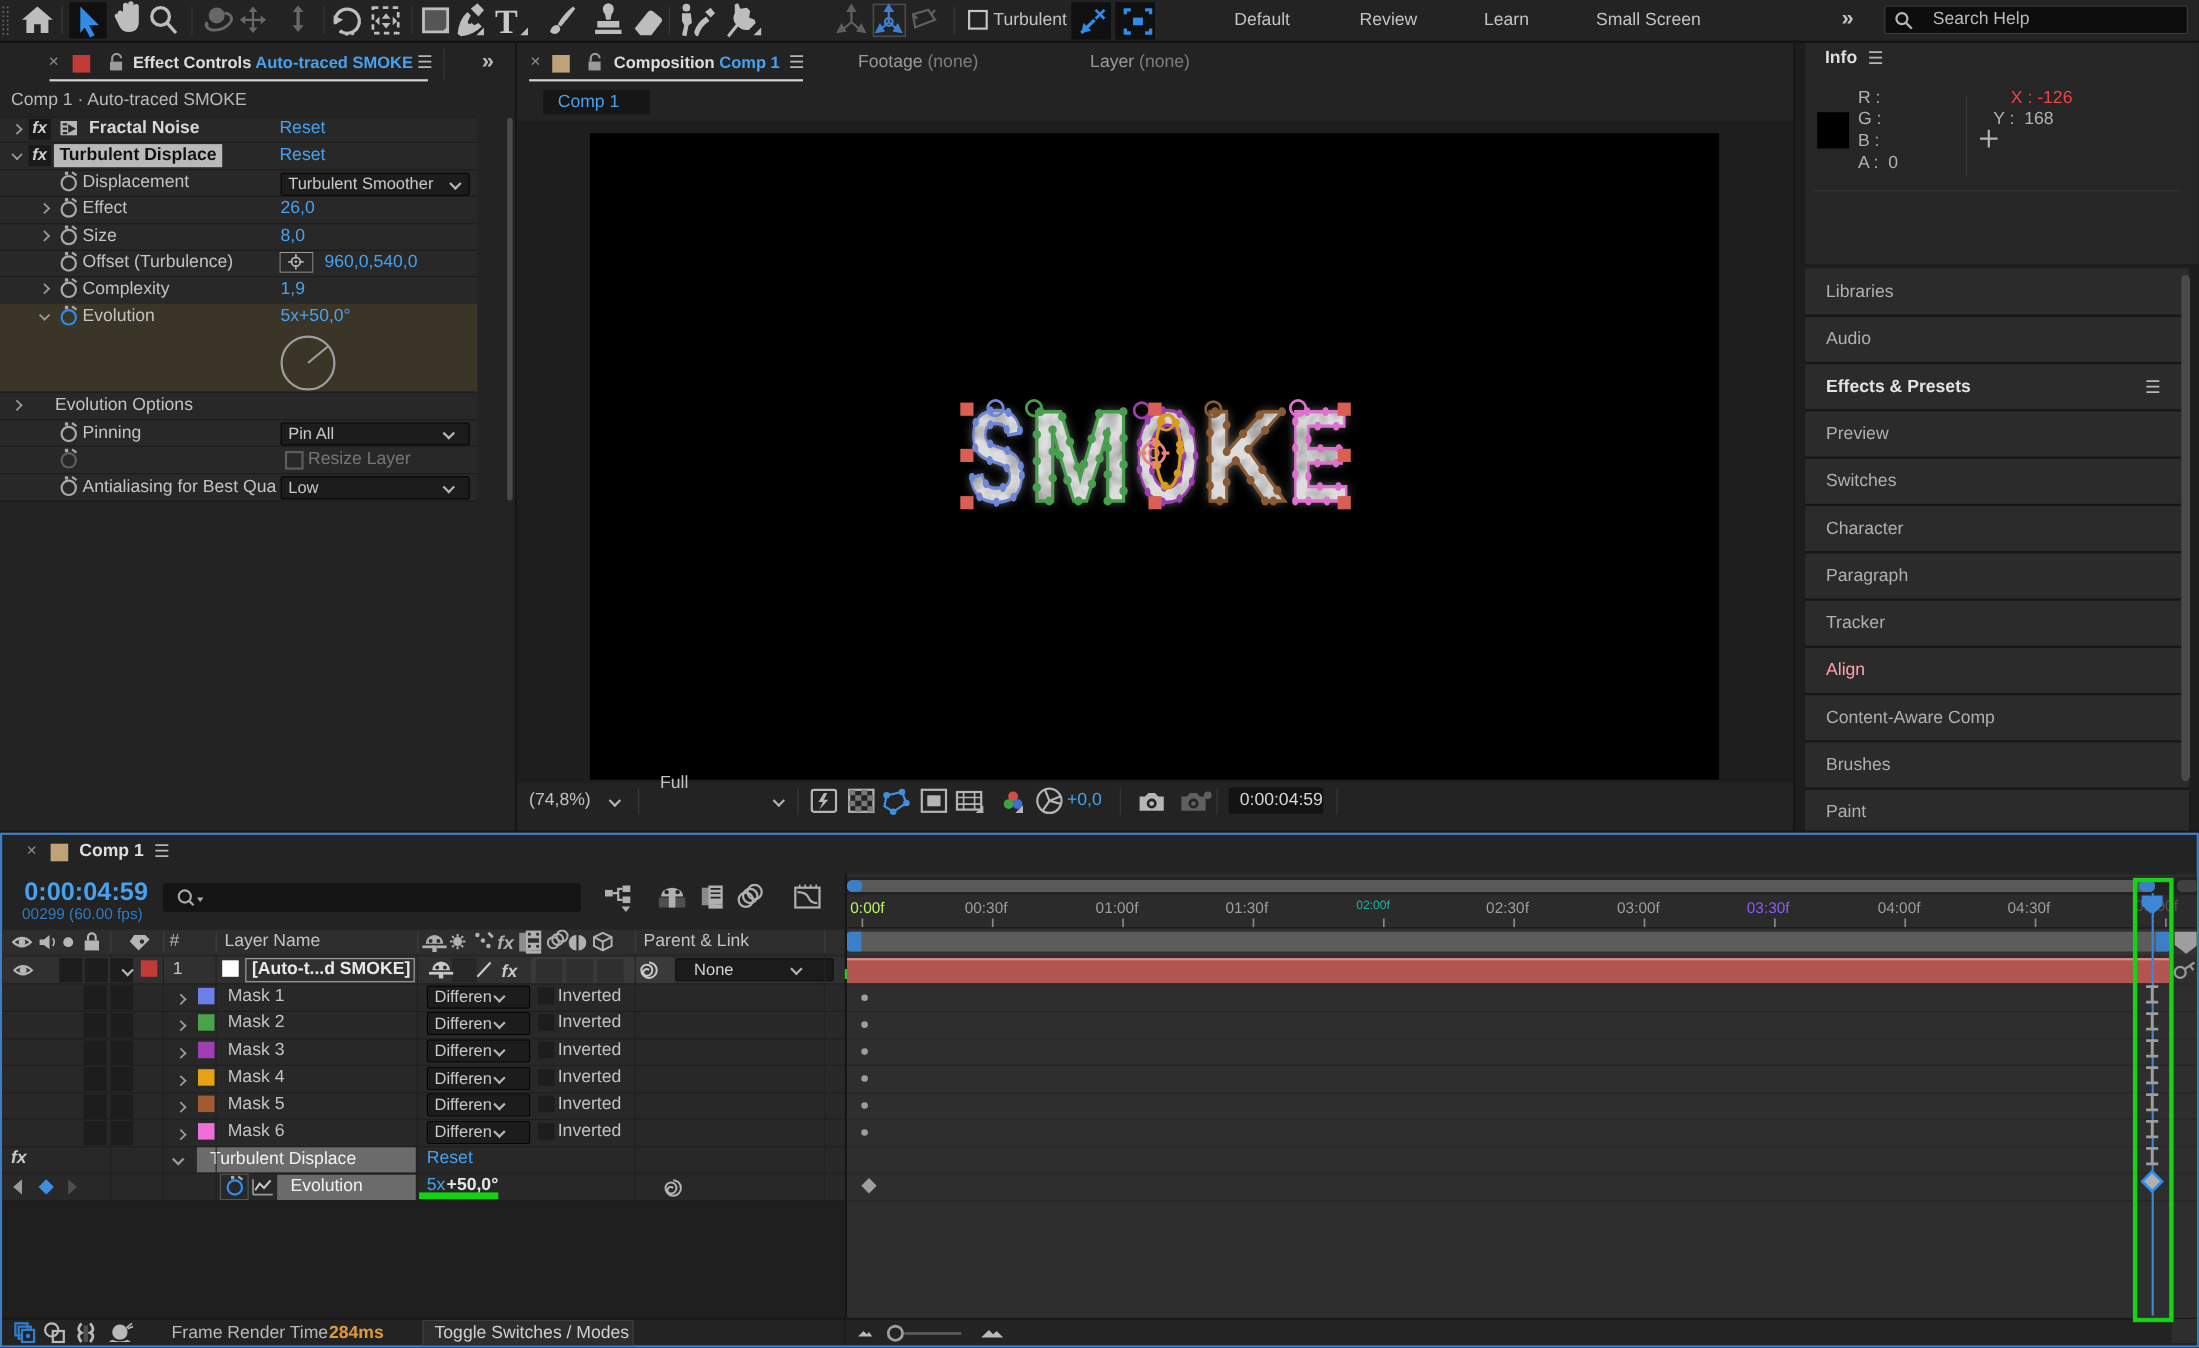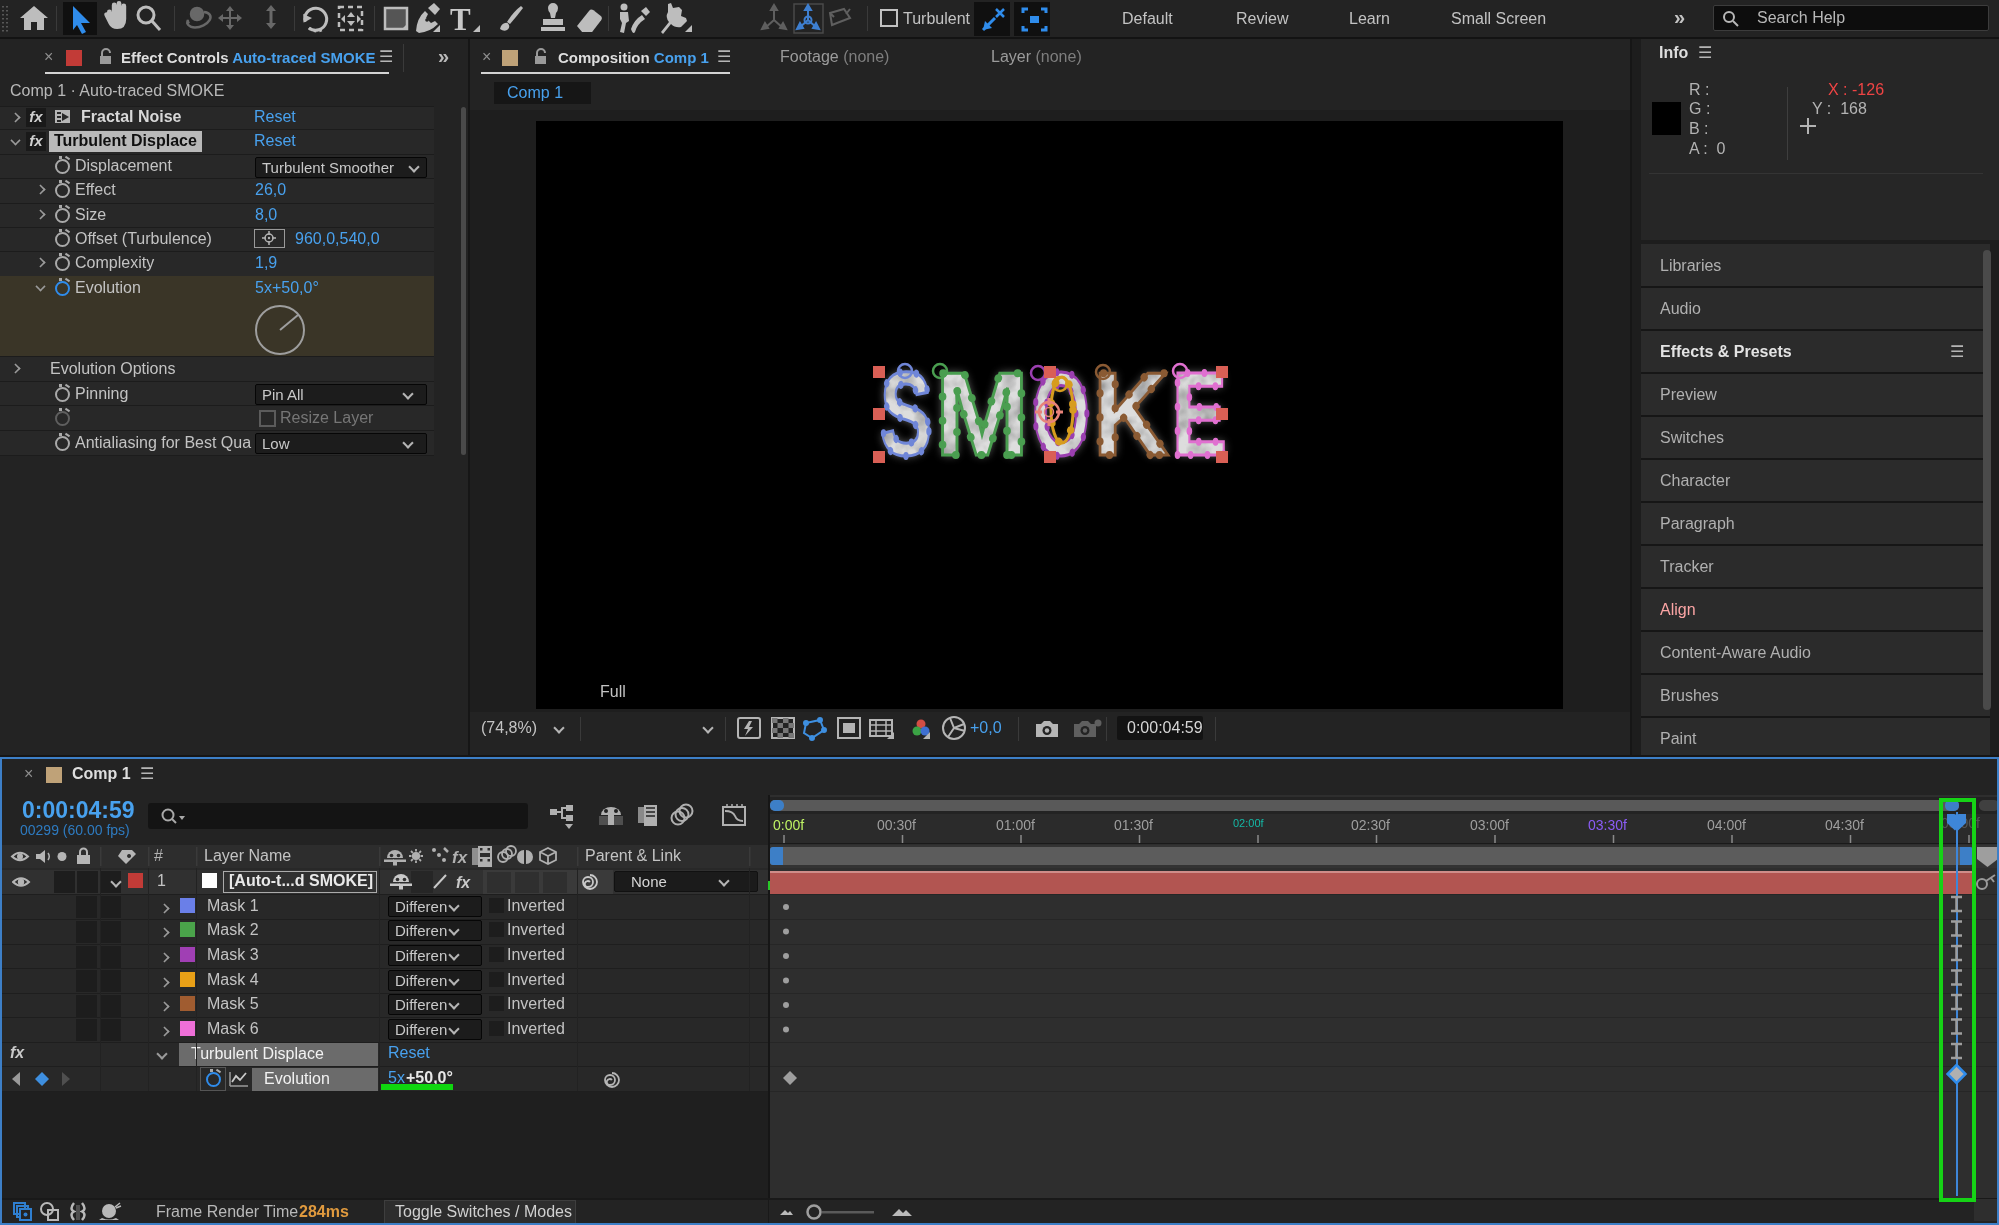--- a/index.html
+++ b/index.html
@@ -348,21 +348,21 @@
   <g stroke="#e8837a" fill="none">
         <circle cx="513" cy="291" r="10" stroke-width="2.5"></circle>
         <circle cx="513" cy="291" r="4.5" stroke-width="1.5"></circle>
         <path d="M513 277 v7 M513 298 v7 M499 291 h7 M520 291 h7" stroke-width="3"></path>
       </g>
  </svg>
 
  <span class="t" style="left:11px;top:680px">(74,8%)</span>
  <span class="chev" style="left:85px;top:685px"></span>
  <div class="sep" style="left:110px;top:678px;height:24px"></div>
- <span class="t" style="left:130px;top:644px">Full</span>
+ <span class="t" style="left:130px;top:664px">Full</span>
  <span class="chev" style="left:234px;top:685px"></span>
  <div class="sep" style="left:255px;top:678px;height:24px"></div>
  <svg class="a" style="left:266px;top:676px" width="290" height="28">
   <g stroke="#b5b5b5" stroke-width="2" fill="none">
    <rect x="2" y="3" width="22" height="20" rx="2"></rect>
         <path d="M13 6 l-5 8 h4 l-3 7 8-9 h-4 l3-6z" fill="#b5b5b5" stroke="none"></path>
    <g transform="translate(34,0)">
           <rect x="2" y="3" width="22" height="20"></rect>
           <path d="M2 3 h5.5 v5 h-5.5z M13 3 h5.5 v5 h-5.5z M7.5 8 h5.5 v5 h-5.5z M18.5 8 h5.5 v5 h-5.5z M2 13 h5.5 v5 h-5.5z M13 13 h5.5 v5 h-5.5z M7.5 18 h5.5 v5 h-5.5z M18.5 18 h5.5 v5 h-5.5z" fill="#777" stroke="none"></path>
         </g>
@@ -444,21 +444,21 @@
  <span class="t" style="left:28px;top:390px;color:#b0b0b0">Switches</span>
  <div class="a" style="left:9px;top:419px;width:349px;height:2px;background:#161616"></div>
  <span class="t" style="left:28px;top:433px;color:#b0b0b0">Character</span>
  <div class="a" style="left:9px;top:462px;width:349px;height:2px;background:#161616"></div>
  <span class="t" style="left:28px;top:476px;color:#b0b0b0">Paragraph</span>
  <div class="a" style="left:9px;top:505px;width:349px;height:2px;background:#161616"></div>
  <span class="t" style="left:28px;top:519px;color:#b0b0b0">Tracker</span>
  <div class="a" style="left:9px;top:548px;width:349px;height:2px;background:#161616"></div>
  <span class="t" style="left:28px;top:562px;color:#fca5a5">Align</span>
  <div class="a" style="left:9px;top:591px;width:349px;height:2px;background:#161616"></div>
- <span class="t" style="left:28px;top:605px;color:#b0b0b0">Content-Aware Audio</span>
+ <span class="t" style="left:28px;top:605px;color:#b0b0b0">Content-Aware Comp</span>
  <div class="a" style="left:9px;top:634px;width:349px;height:2px;background:#161616"></div>
  <span class="t" style="left:28px;top:648px;color:#b0b0b0">Brushes</span>
  <div class="a" style="left:9px;top:677px;width:349px;height:2px;background:#161616"></div>
  <span class="t" style="left:28px;top:691px;color:#b0b0b0">Paint</span>
 
  <div class="a" style="left:351px;top:211px;width:8px;height:460px;background:#4a4a4a;border-radius:4px"></div>
 </div>
 
 <div class="a" id="timeline" style="left:0;top:757px;width:1999px;height:468px;background:#232323;box-sizing:border-box;border:2px solid #3d7fc7;overflow:hidden">
 

